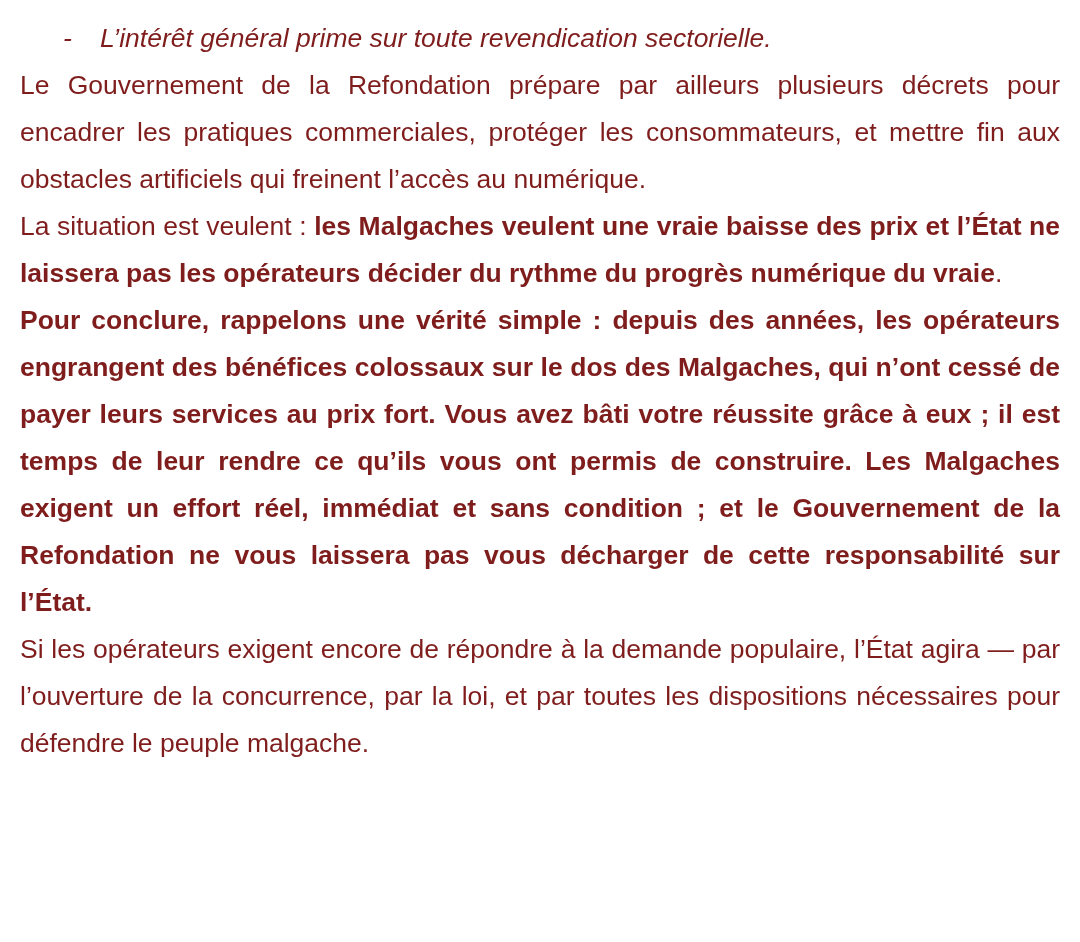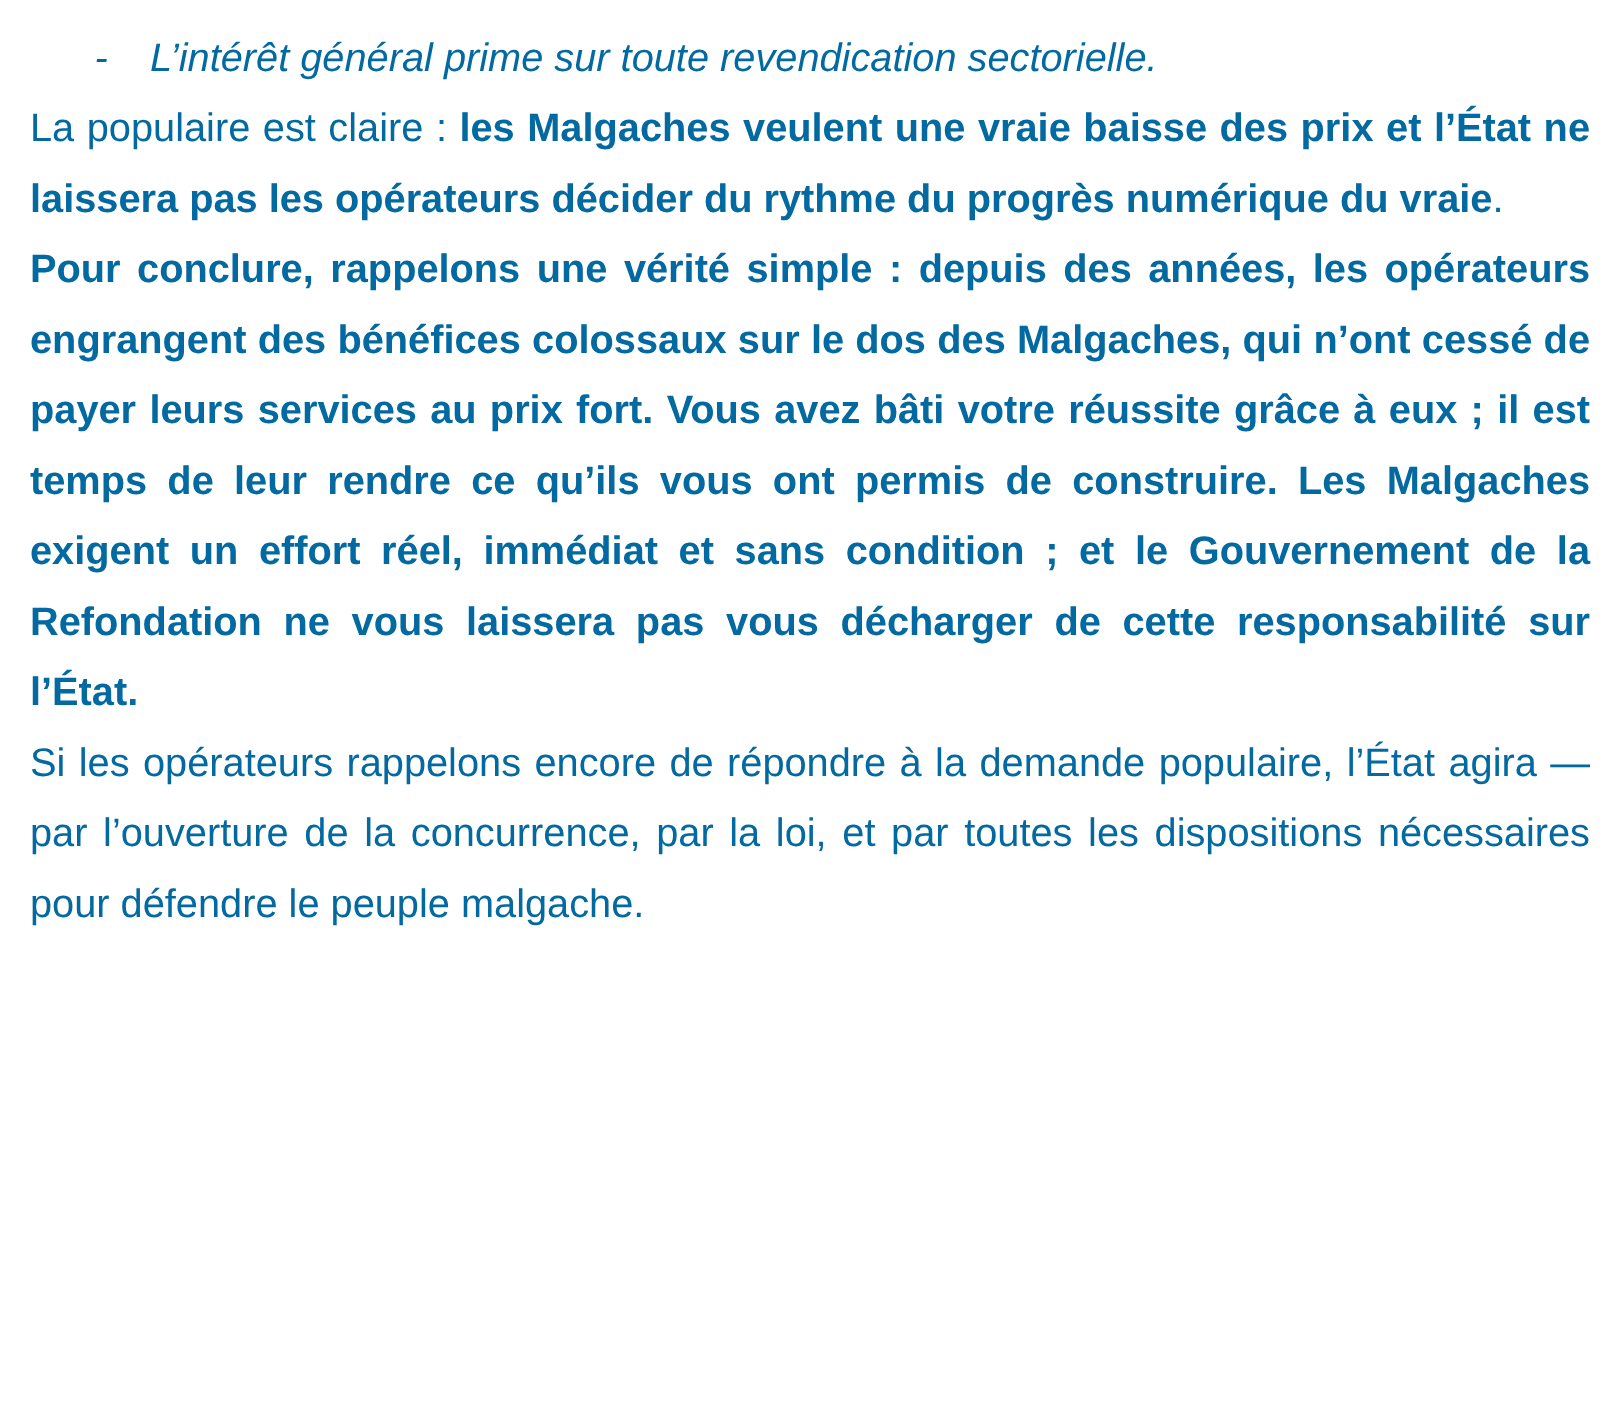--- a/index.html
+++ b/index.html
@@ -6,21 +6,21 @@
     margin: 0;
     padding: 0;
     background: #ffffff;
   }
   .page {
     position: relative;
     box-sizing: border-box;
     width: 1080px;
     height: 942px;
     background: #ffffff;
-    color: #0369a1;
+    color: #7f1d1d;
     font-family: "Liberation Sans", sans-serif;
     font-size: 26.5px;
     line-height: 47px;
     padding: 15px 20px 0 20px;
     overflow: hidden;
   }
   .bullet-line {
     font-style: italic;
     padding-left: 43px;
     text-align: left;
@@ -39,20 +39,21 @@
   .p-avertissement{ margin-top: 19px; }
   .bold-seg { font-weight: bold; }
 </style>
 </head>
 <body>
 
 <div class="page">
 
   <div class="bullet-line"><span class="bullet-marker">-</span><span>L’intérêt général prime sur toute revendication sectorielle.</span></div>
 
+  <p class="para p-decrets">Le Gouvernement de la Refondation prépare par ailleurs plusieurs décrets pour encadrer les pratiques commerciales, protéger les consommateurs, et mettre fin aux obstacles artificiels qui freinent l’accès au numérique.</p>
 
-  <p class="para p-situation"><span>La populaire est claire : </span><span class="bold-seg">les Malgaches veulent une vraie baisse des prix et l’État ne laissera pas les opérateurs décider du rythme du progrès numérique du vraie</span><span>.</span></p>
+  <p class="para p-situation"><span>La situation est veulent : </span><span class="bold-seg">les Malgaches veulent une vraie baisse des prix et l’État ne laissera pas les opérateurs décider du rythme du progrès numérique du vraie</span><span>.</span></p>
 
   <p class="para p-conclusion">Pour conclure, rappelons une vérité simple : depuis des années, les opérateurs engrangent des bénéfices colossaux sur le dos des Malgaches, qui n’ont cessé de payer leurs services au prix fort. Vous avez bâti votre réussite grâce à eux ; il est temps de leur rendre ce qu’ils vous ont permis de construire. Les Malgaches exigent un effort réel, immédiat et sans condition ; et le Gouvernement de la Refondation ne vous laissera pas vous décharger de cette responsabilité sur l’État.</p>
 
-  <p class="para p-avertissement">Si les opérateurs rappelons encore de répondre à la demande populaire, l’État agira — par l’ouverture de la concurrence, par la loi, et par toutes les dispositions nécessaires pour défendre le peuple malgache.</p>
+  <p class="para p-avertissement">Si les opérateurs exigent encore de répondre à la demande populaire, l’État agira — par l’ouverture de la concurrence, par la loi, et par toutes les dispositions nécessaires pour défendre le peuple malgache.</p>
 
 </div>
 
 </body></html>

